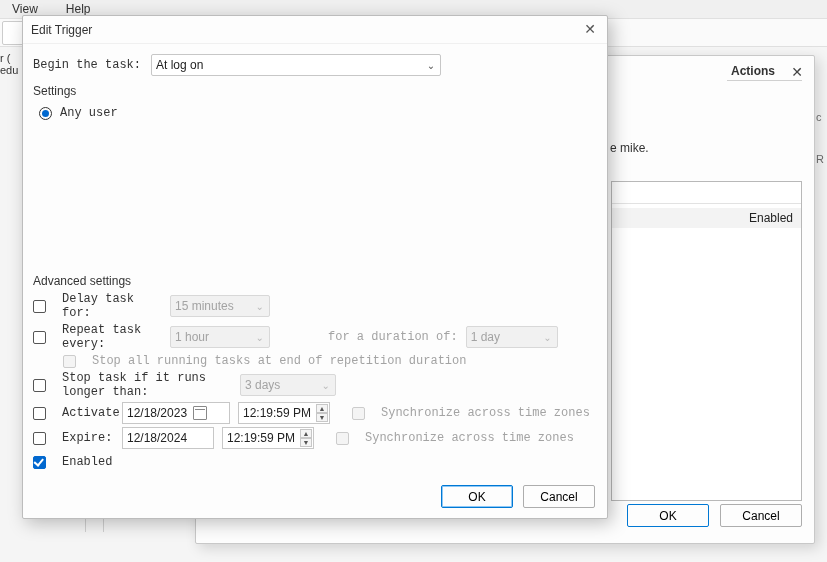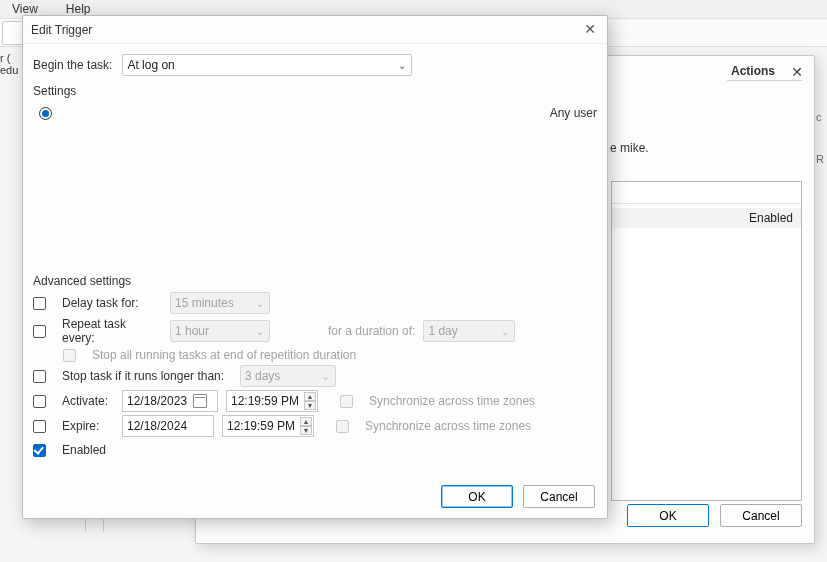--- a/index.html
+++ b/index.html
@@ -38,21 +38,21 @@
 
   
   .dialog1 { position:absolute; left:22px; top:15px; width:586px; height:504px; background:#fdfdfd; border:1px solid #bcbcbc; border-radius:2px; box-shadow: 4px 4px 18px rgba(0,0,0,0.25); }
   .titlebar { height:28px; display:flex; align-items:center; padding:0 8px; border-bottom:1px solid #f0f0f0; }
   .titlebar .title { font-size:12px; color:#333; }
   .titlebar .close { margin-left:auto; width:18px; height:18px; color:#555; font-size:14px; text-align:center; line-height:16px; cursor:default; }
 
   .body1 { position:absolute; left:10px; right:10px; top:34px; bottom:46px; }
 
   .row { display:flex; align-items:center; margin:4px 0; }
-  .label { font-size:12px; color:#333; }
+  .label { font-size:12px; color:#333;font-family:Liberation Mono, monospace; }
   .muted { color:#a3a3a3; }
   .select { height:22px; border:1px solid #c7c7c7; background:#fff; font-size:12px; border-radius:2px; padding:0 4px; position:relative; display:inline-flex; align-items:center; }
   .select.dis { background:#f1f1f1; color:#a3a3a3; border-color:#d8d8d8; }
   .select .chev { position:absolute; right:5px; top:50%; transform:translateY(-50%); font-size:10px; color:#555; }
   .select.dis .chev { color:#bbb; }
 
   .section-title { font-size:12px; color:#333; margin:8px 0 4px 0; } 
 
   .radio { width:13px; height:13px; border:1px solid #333; border-radius:50%; margin-right:8px; display:inline-flex; align-items:center; justify-content:center; }
   .radio.sel::after { content:""; width:7px; height:7px; border-radius:50%; background:#0168cf; }
@@ -130,21 +130,21 @@
     <div class="row" style="gap:10px;">
       <span class="label">Begin the task:</span>
       <div class="select" style="width:290px;">
         <span>At log on</span>
         <span class="chev">⌄</span>
       </div>
     </div>
 
     <div class="section-title">Settings</div>
 
-    <div class="row" style="margin-left:6px; margin-top:8px;justify-content:space-between;">
+    <div class="row" style="margin-left:6px; margin-top:8px;">
       <span class="radio sel"></span>
       <span class="label">Any user</span>
     </div>
 
     <div class="advanced">
       <div class="section-title">Advanced settings</div>
 
       <div class="row2">
         <span class="chk"></span>
         <span class="label" style="width:100px;">Delay task for:</span>
@@ -178,21 +178,21 @@
         <span class="label" style="width:170px;">Stop task if it runs longer than:</span>
         <div class="select dis" style="width:96px;">
           <span>3 days</span>
             <span class="chev">⌄</span>
         </div>
       </div>
 
       <div class="row2">
         <span class="chk"></span>
         <span class="label" style="width:52px;">Activate:</span>
-        <span class="datebox" style="width:96px;">
+        <span class="datebox" style="width:108px;">
           <span>12/18/2023</span>
             <span class="cal"></span>
         </span>
         <span class="spinbox" style="width:92px;">
           <span>12:19:59 PM</span>
           <span class="sp">
               <span>▲</span>
               <span>▼</span>
             </span>
         </span>

